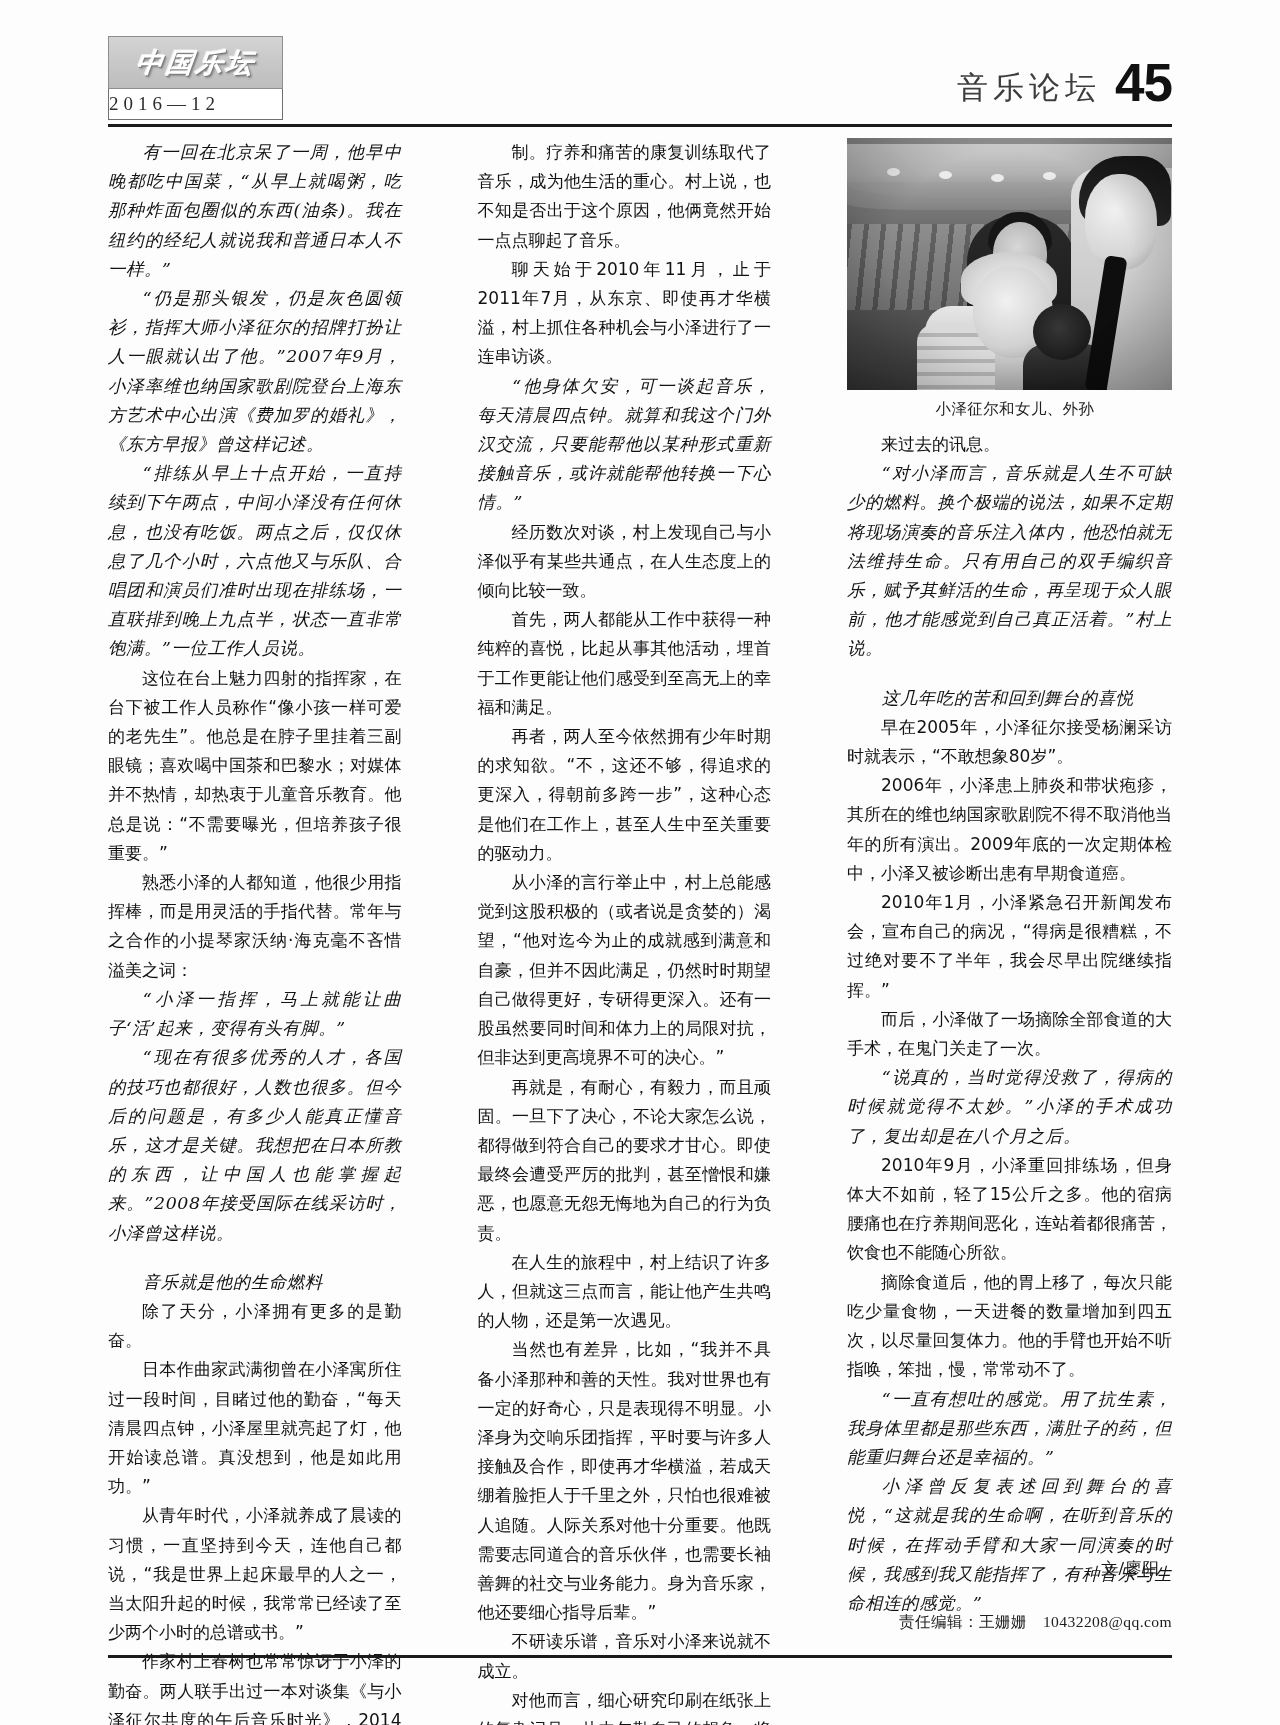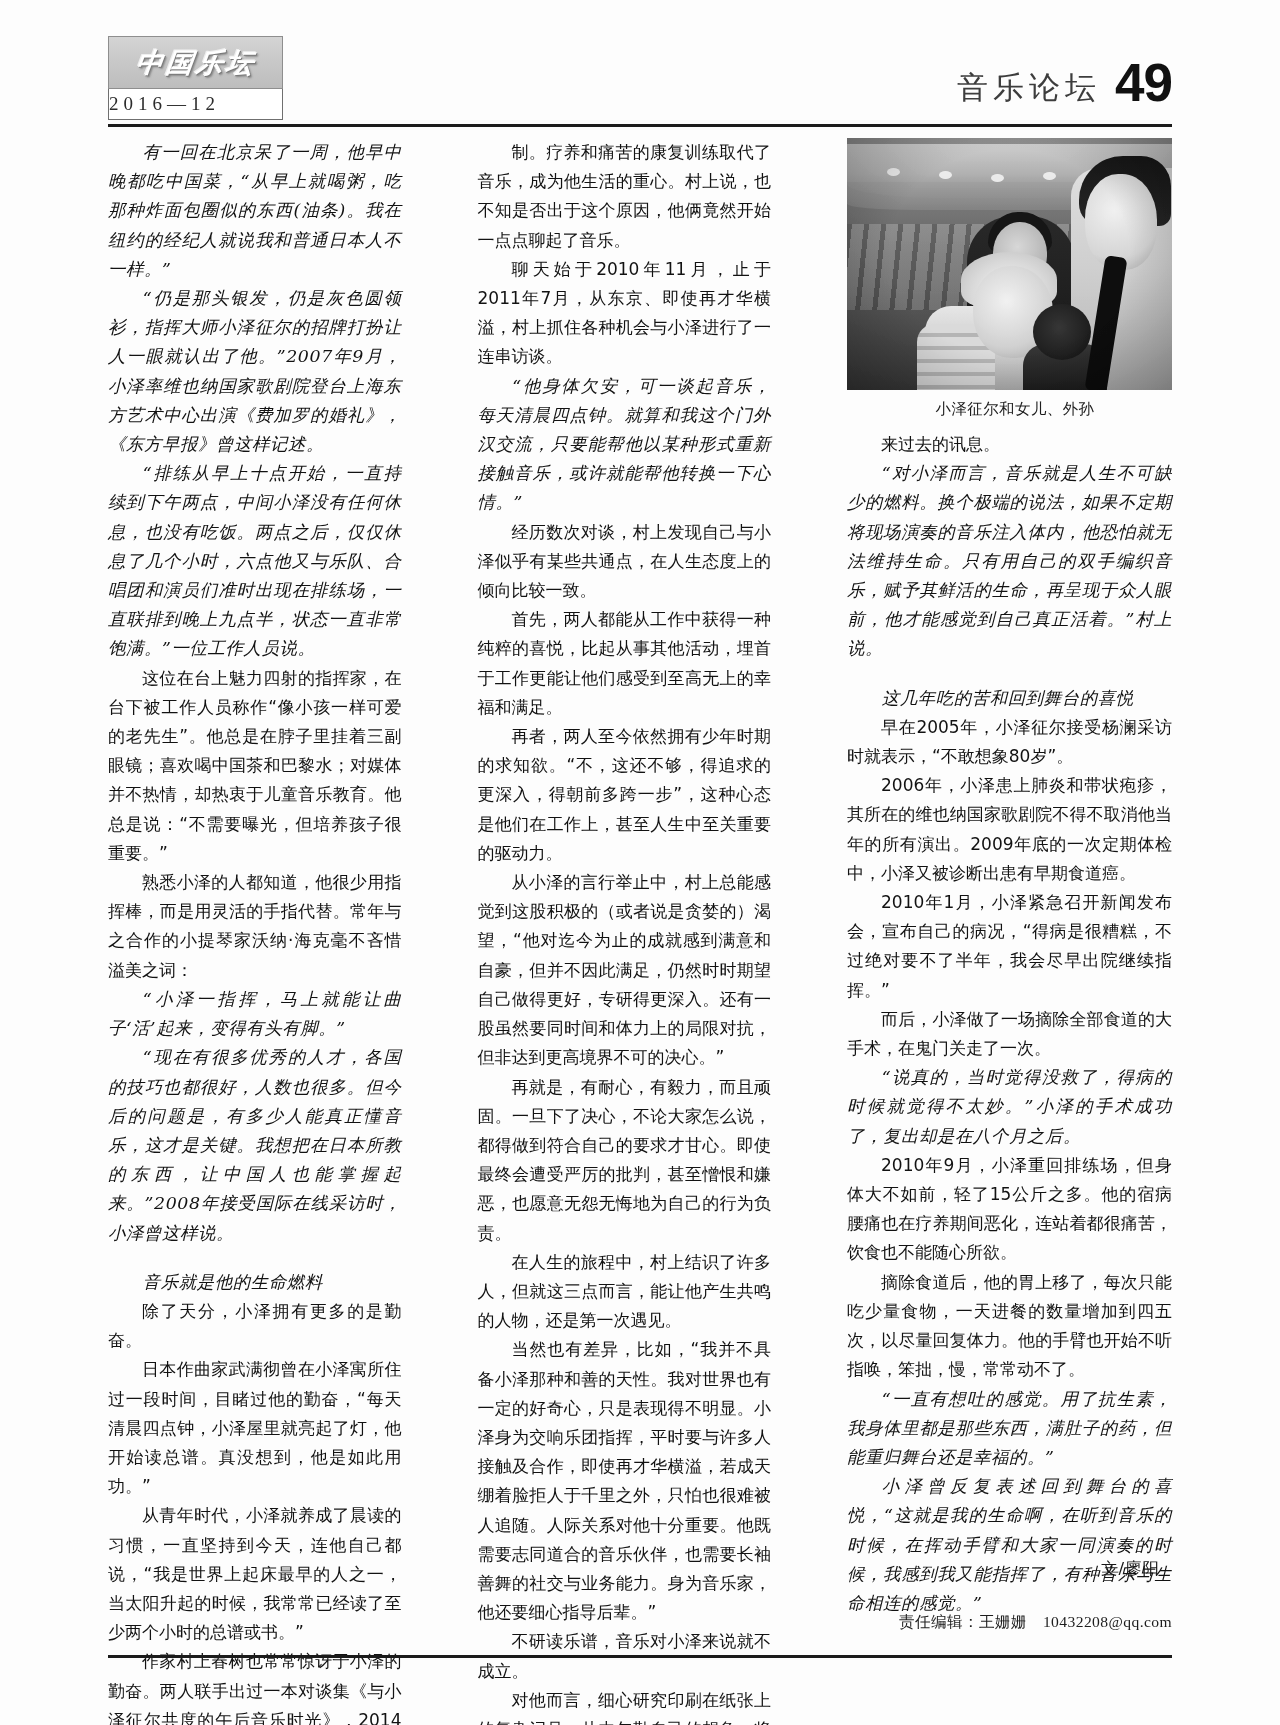--- a/index.html
+++ b/index.html
@@ -318,21 +318,21 @@
     <div class="logo-box">
       <span class="logo-text">中国乐坛</span>
     </div>
     <div class="issue-box">
       <span class="issue-text">2016—12</span>
     </div>
   </div>
 
   <div id="header-right">
     <div id="section-title">音乐论坛</div>
-    <div id="page-number">49</div>
+    <div id="page-number">45</div>
   </div>
 
   <div id="header-rule"></div>
 
   <div id="columns">
 
     <div class="column" id="col1">
         <p class="para script">有一回在北京呆了一周，他早中晚都吃中国菜，“从早上就喝粥，吃那种炸面包圈似的东西(油条)。我在纽约的经纪人就说我和普通日本人不一样。”</p>
         <p class="para script">“仍是那头银发，仍是灰色圆领衫，指挥大师小泽征尔的招牌打扮让人一眼就认出了他。”2007年9月，小泽率维也纳国家歌剧院登台上海东方艺术中心出演《费加罗的婚礼》，《东方早报》曾这样记述。</p>
         <p class="para script">“排练从早上十点开始，一直持续到下午两点，中间小泽没有任何休息，也没有吃饭。两点之后，仅仅休息了几个小时，六点他又与乐队、合唱团和演员们准时出现在排练场，一直联排到晚上九点半，状态一直非常饱满。”一位工作人员说。</p>

